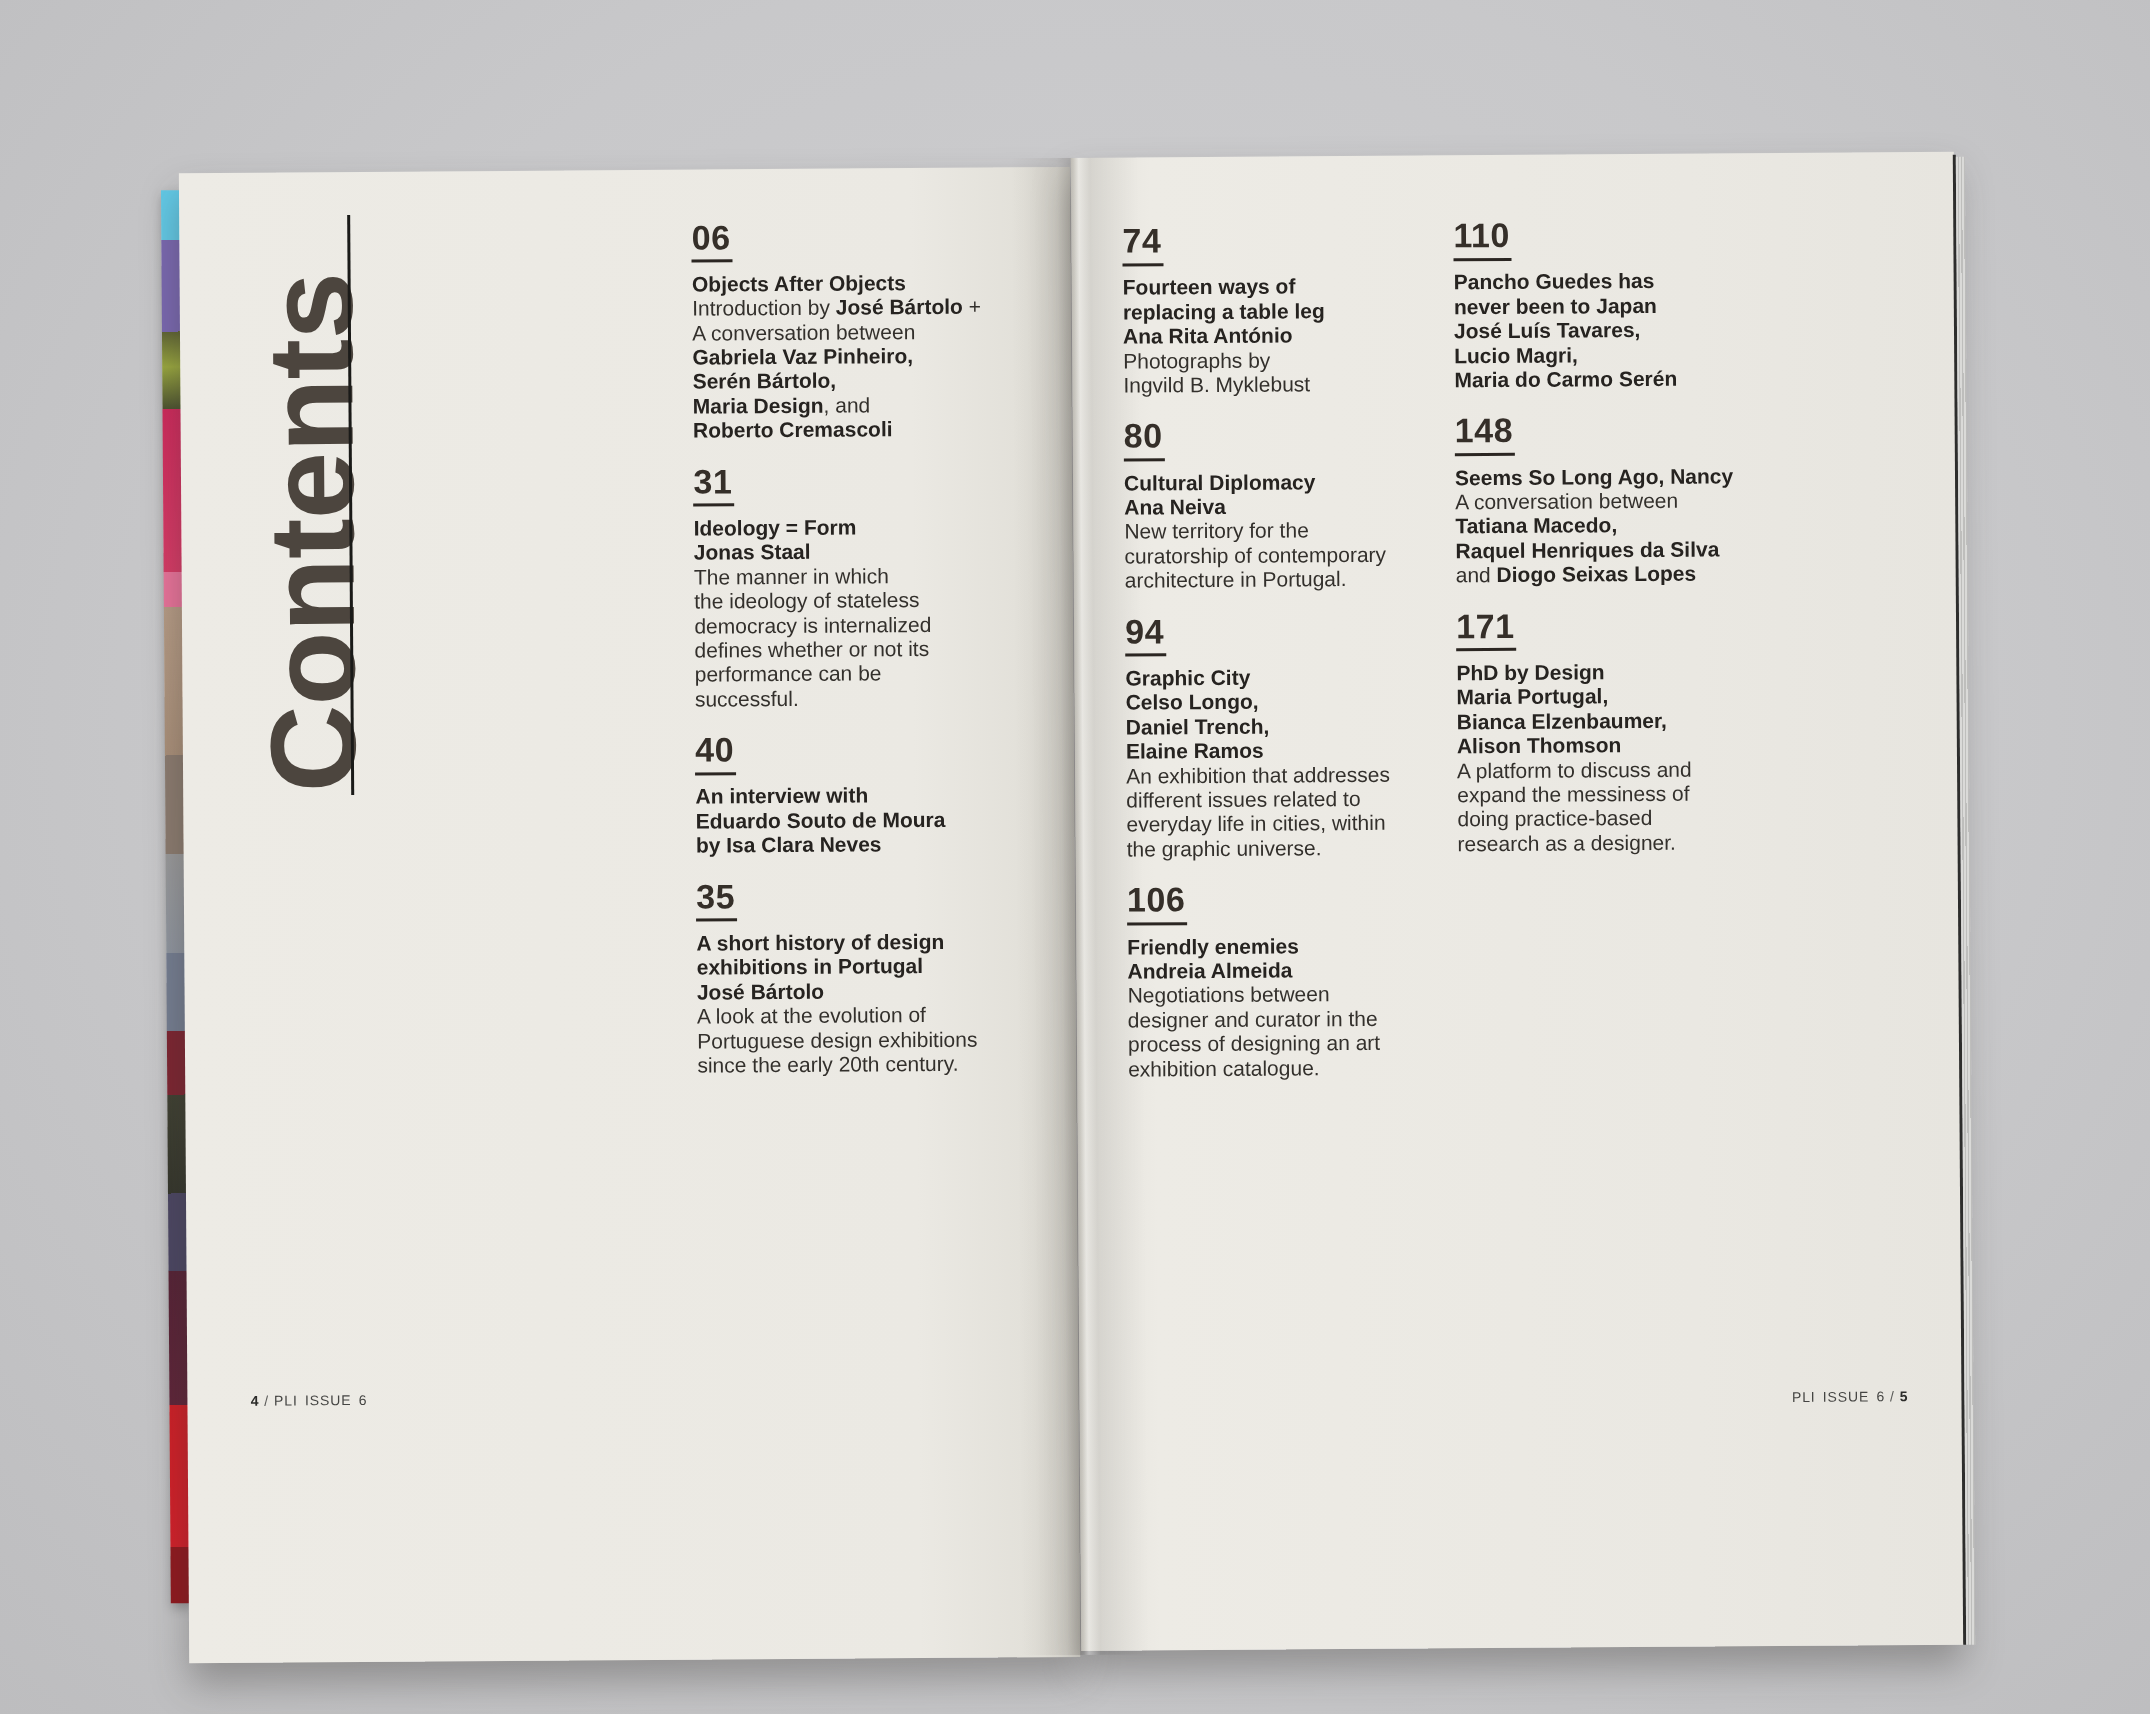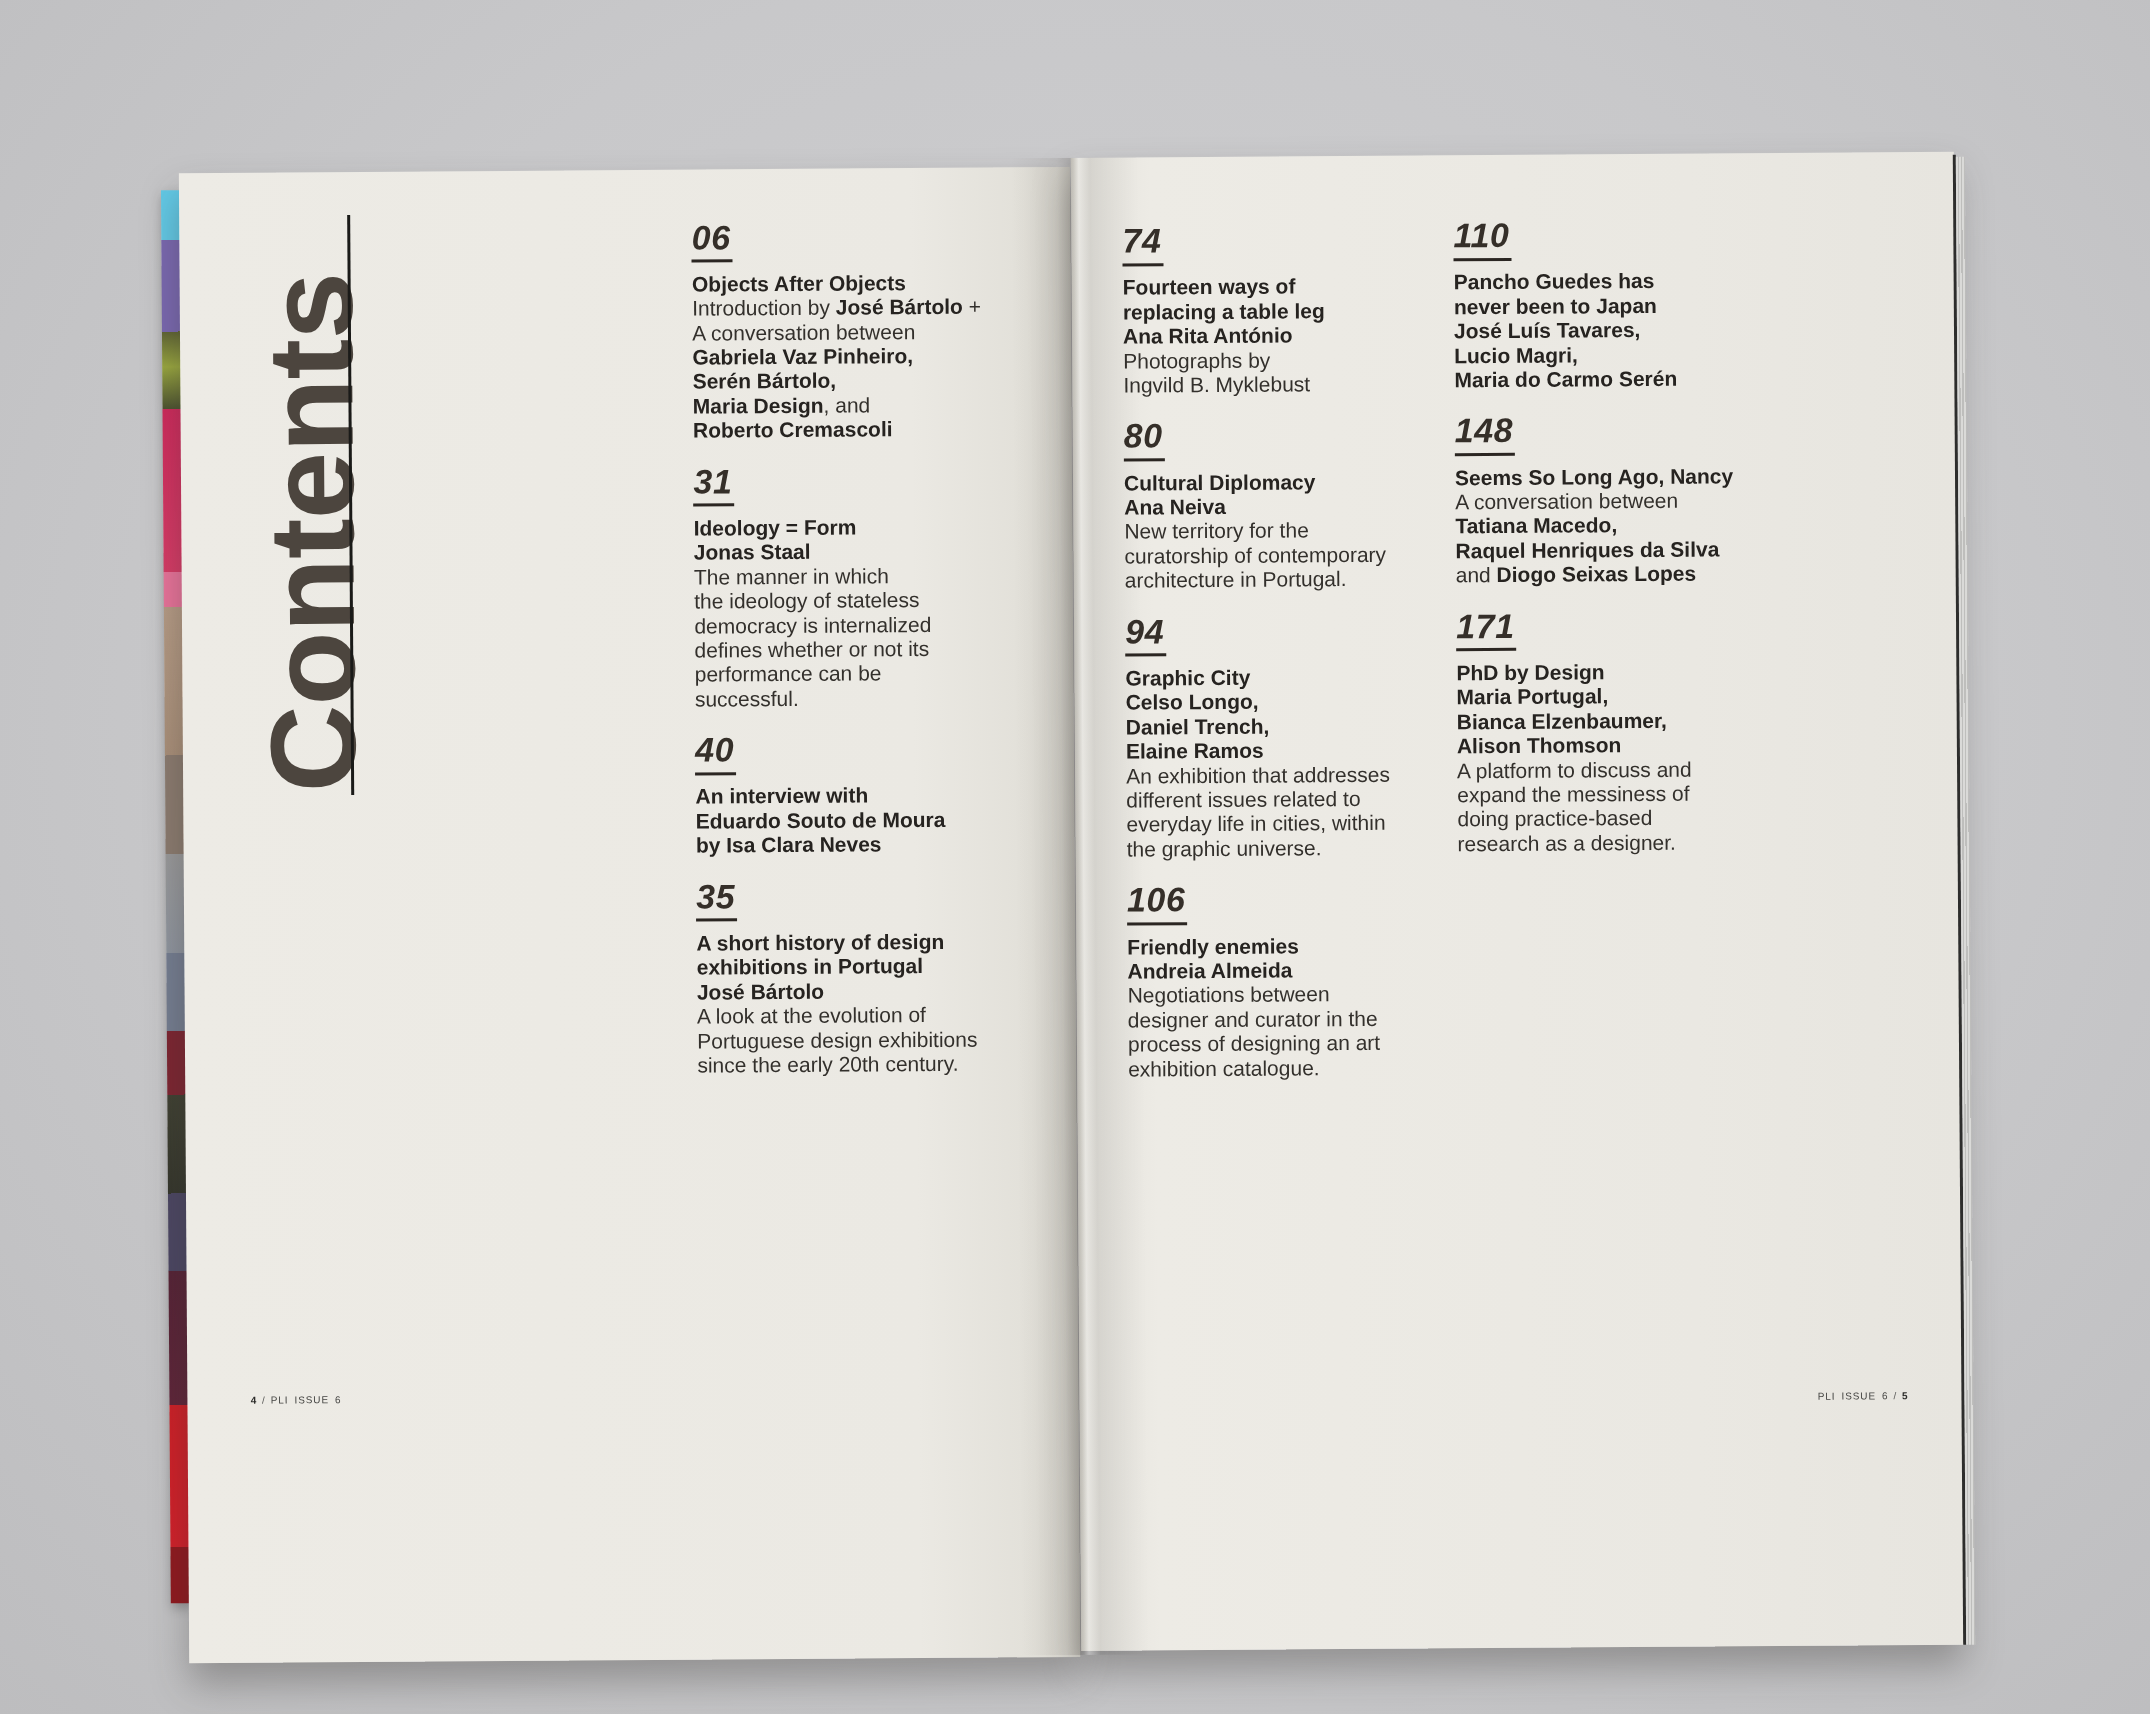--- a/index.html
+++ b/index.html
@@ -128,33 +128,32 @@
   .entry { margin-bottom: 21px; }
   .num {
     display: inline-block;
     font-size: 34px;
     line-height: 34px;
     font-weight: bold;
     color: #352f29;
     letter-spacing: 0.6px;
     padding: 0 1.8px 5.5px 0;
     border-bottom: 3.1px solid #2b2622;
-    font-style: italic;
   }
   .lines { margin-top: 9.8px; }
   .line {
     font-size: 21px;
     line-height: 24.4px;
     color: #33302c;
   }
   .line .b { font-weight: bold; color: #262320; }
   
   .footer {
     position: absolute;
-    font-size: 10px;
+    font-size: 14px;
     line-height: 16px;
     color: #454543;
     letter-spacing: 0.9px;
     word-spacing: 2.4px;
     white-space: nowrap;
   }
   .footer .fp { font-weight: bold; color: #2c2c2a; }
   .footer .fsep { padding: 0 4.9px; color: #5a5a58; }
   .footer-left { left: 63px; top: 1220px; }
   .footer-right { right: 54px; top: 1236px; text-align: center; }

